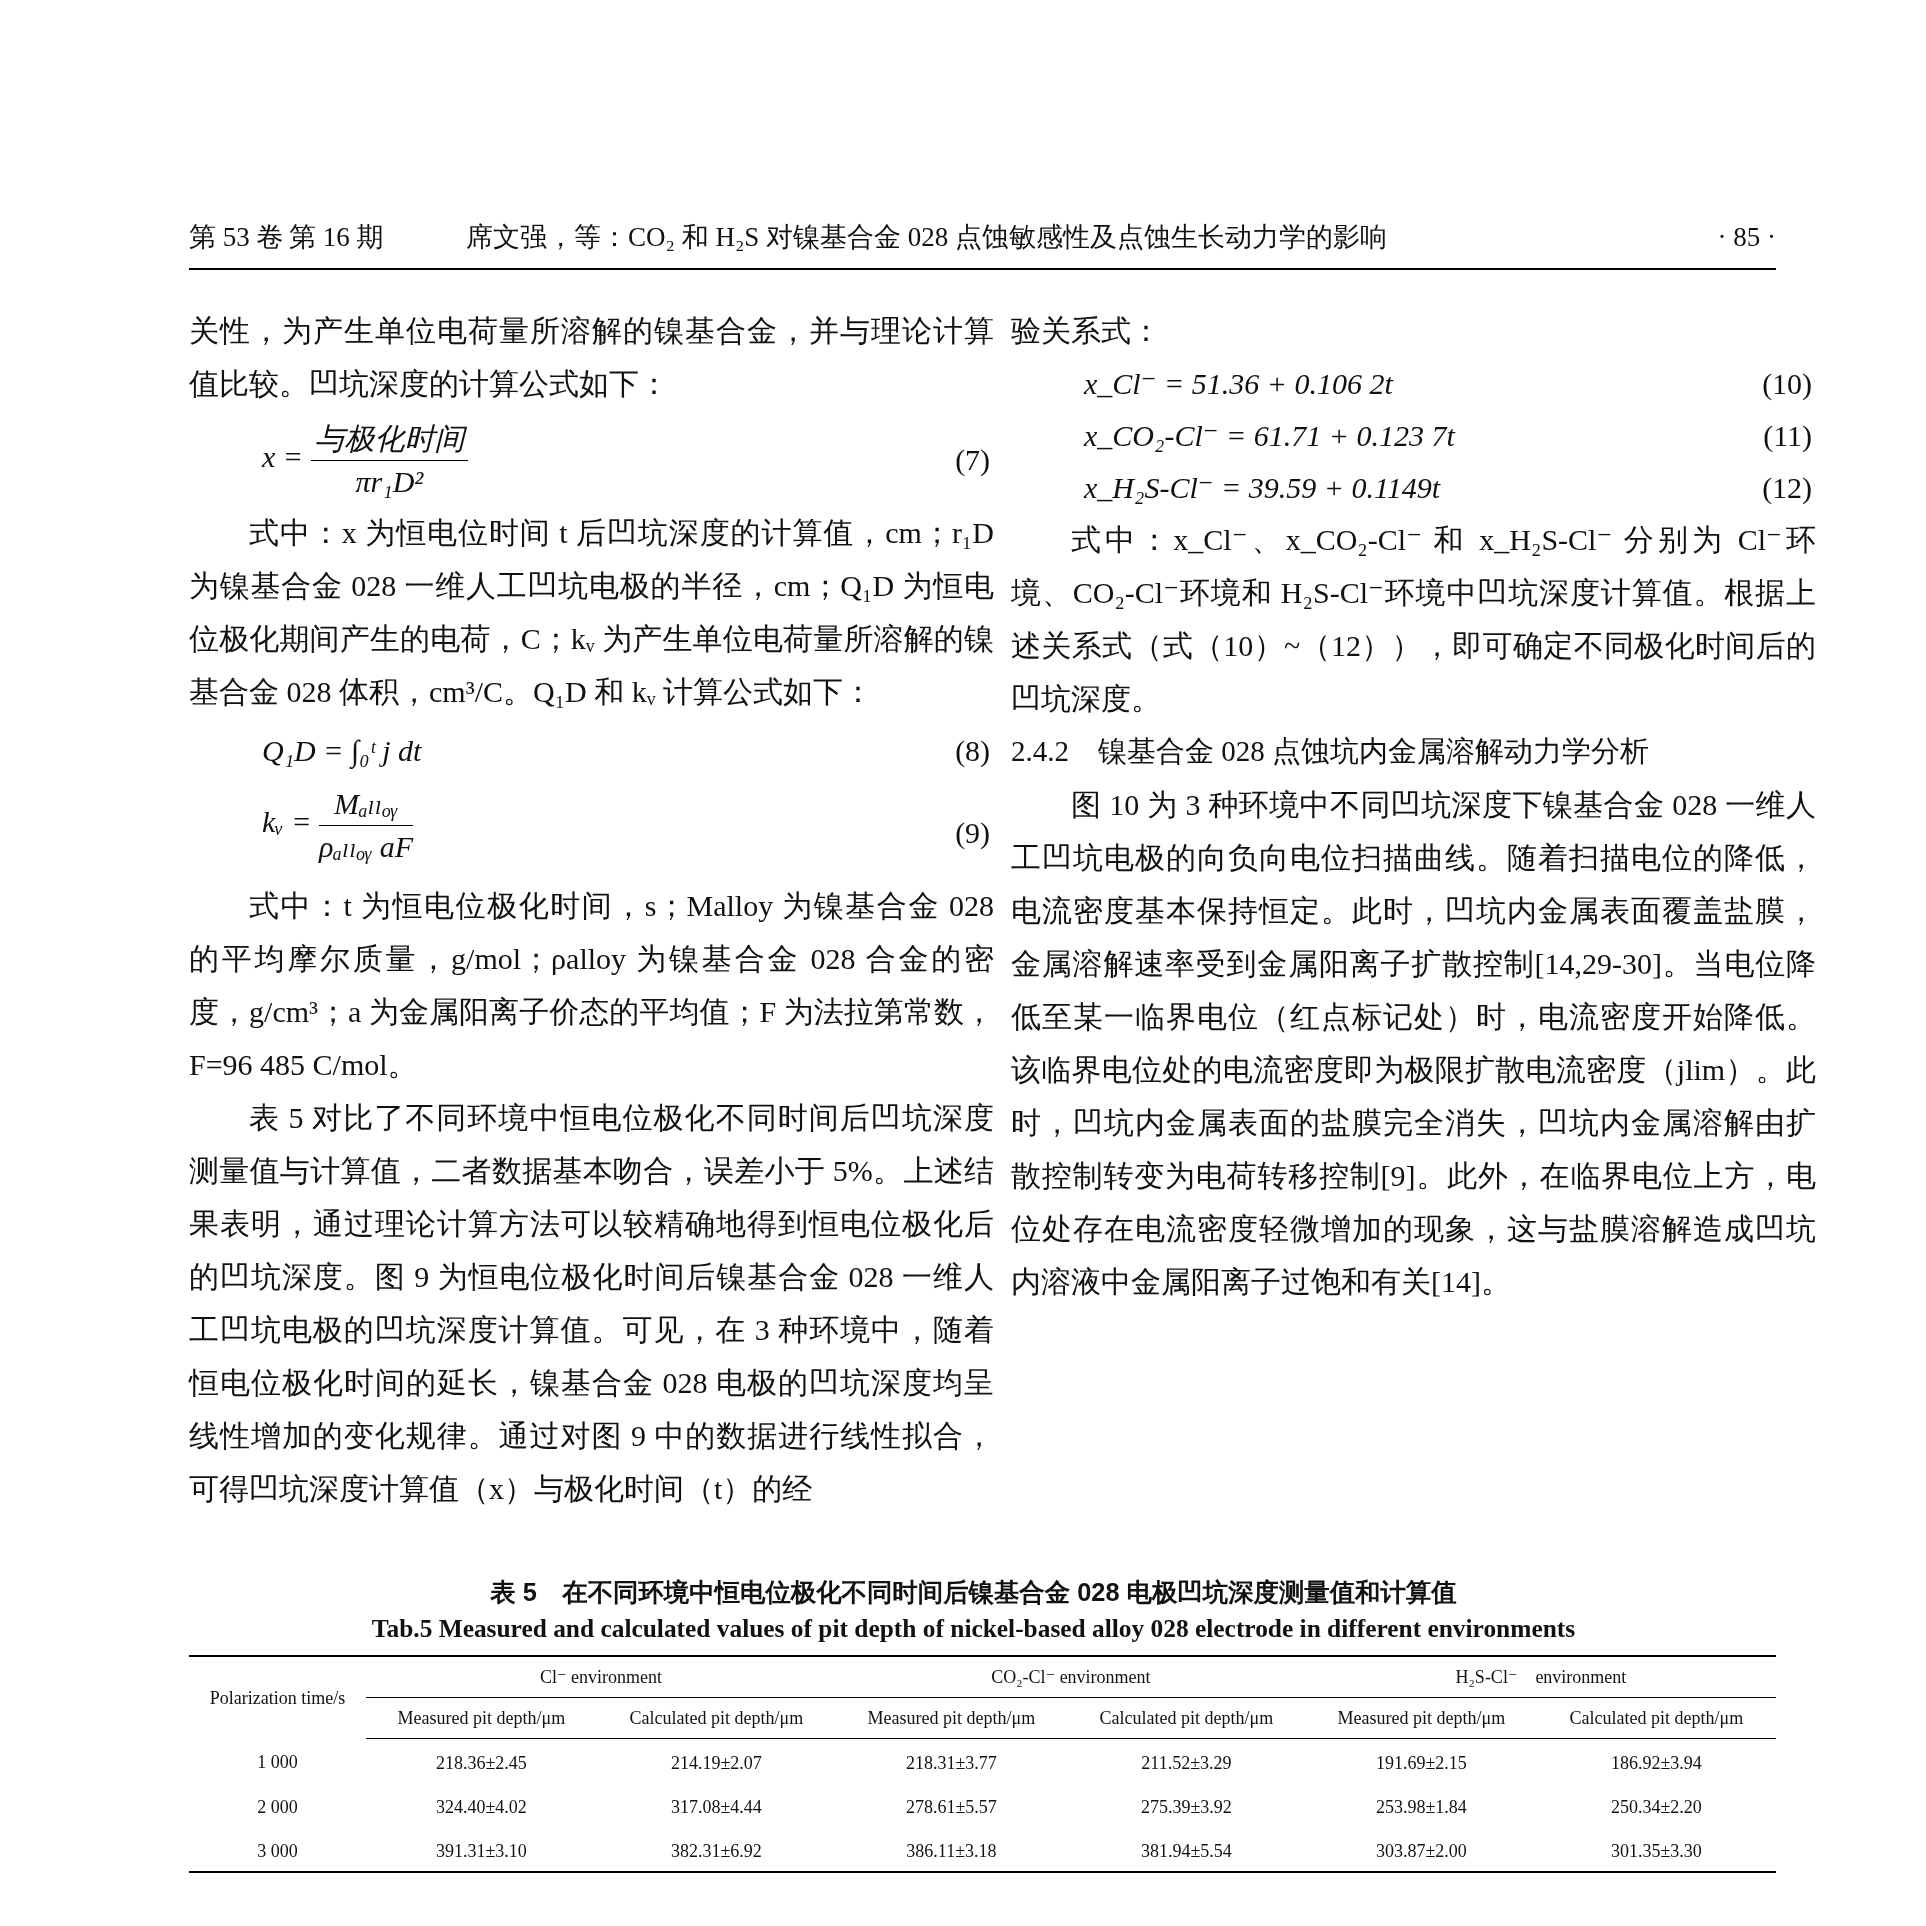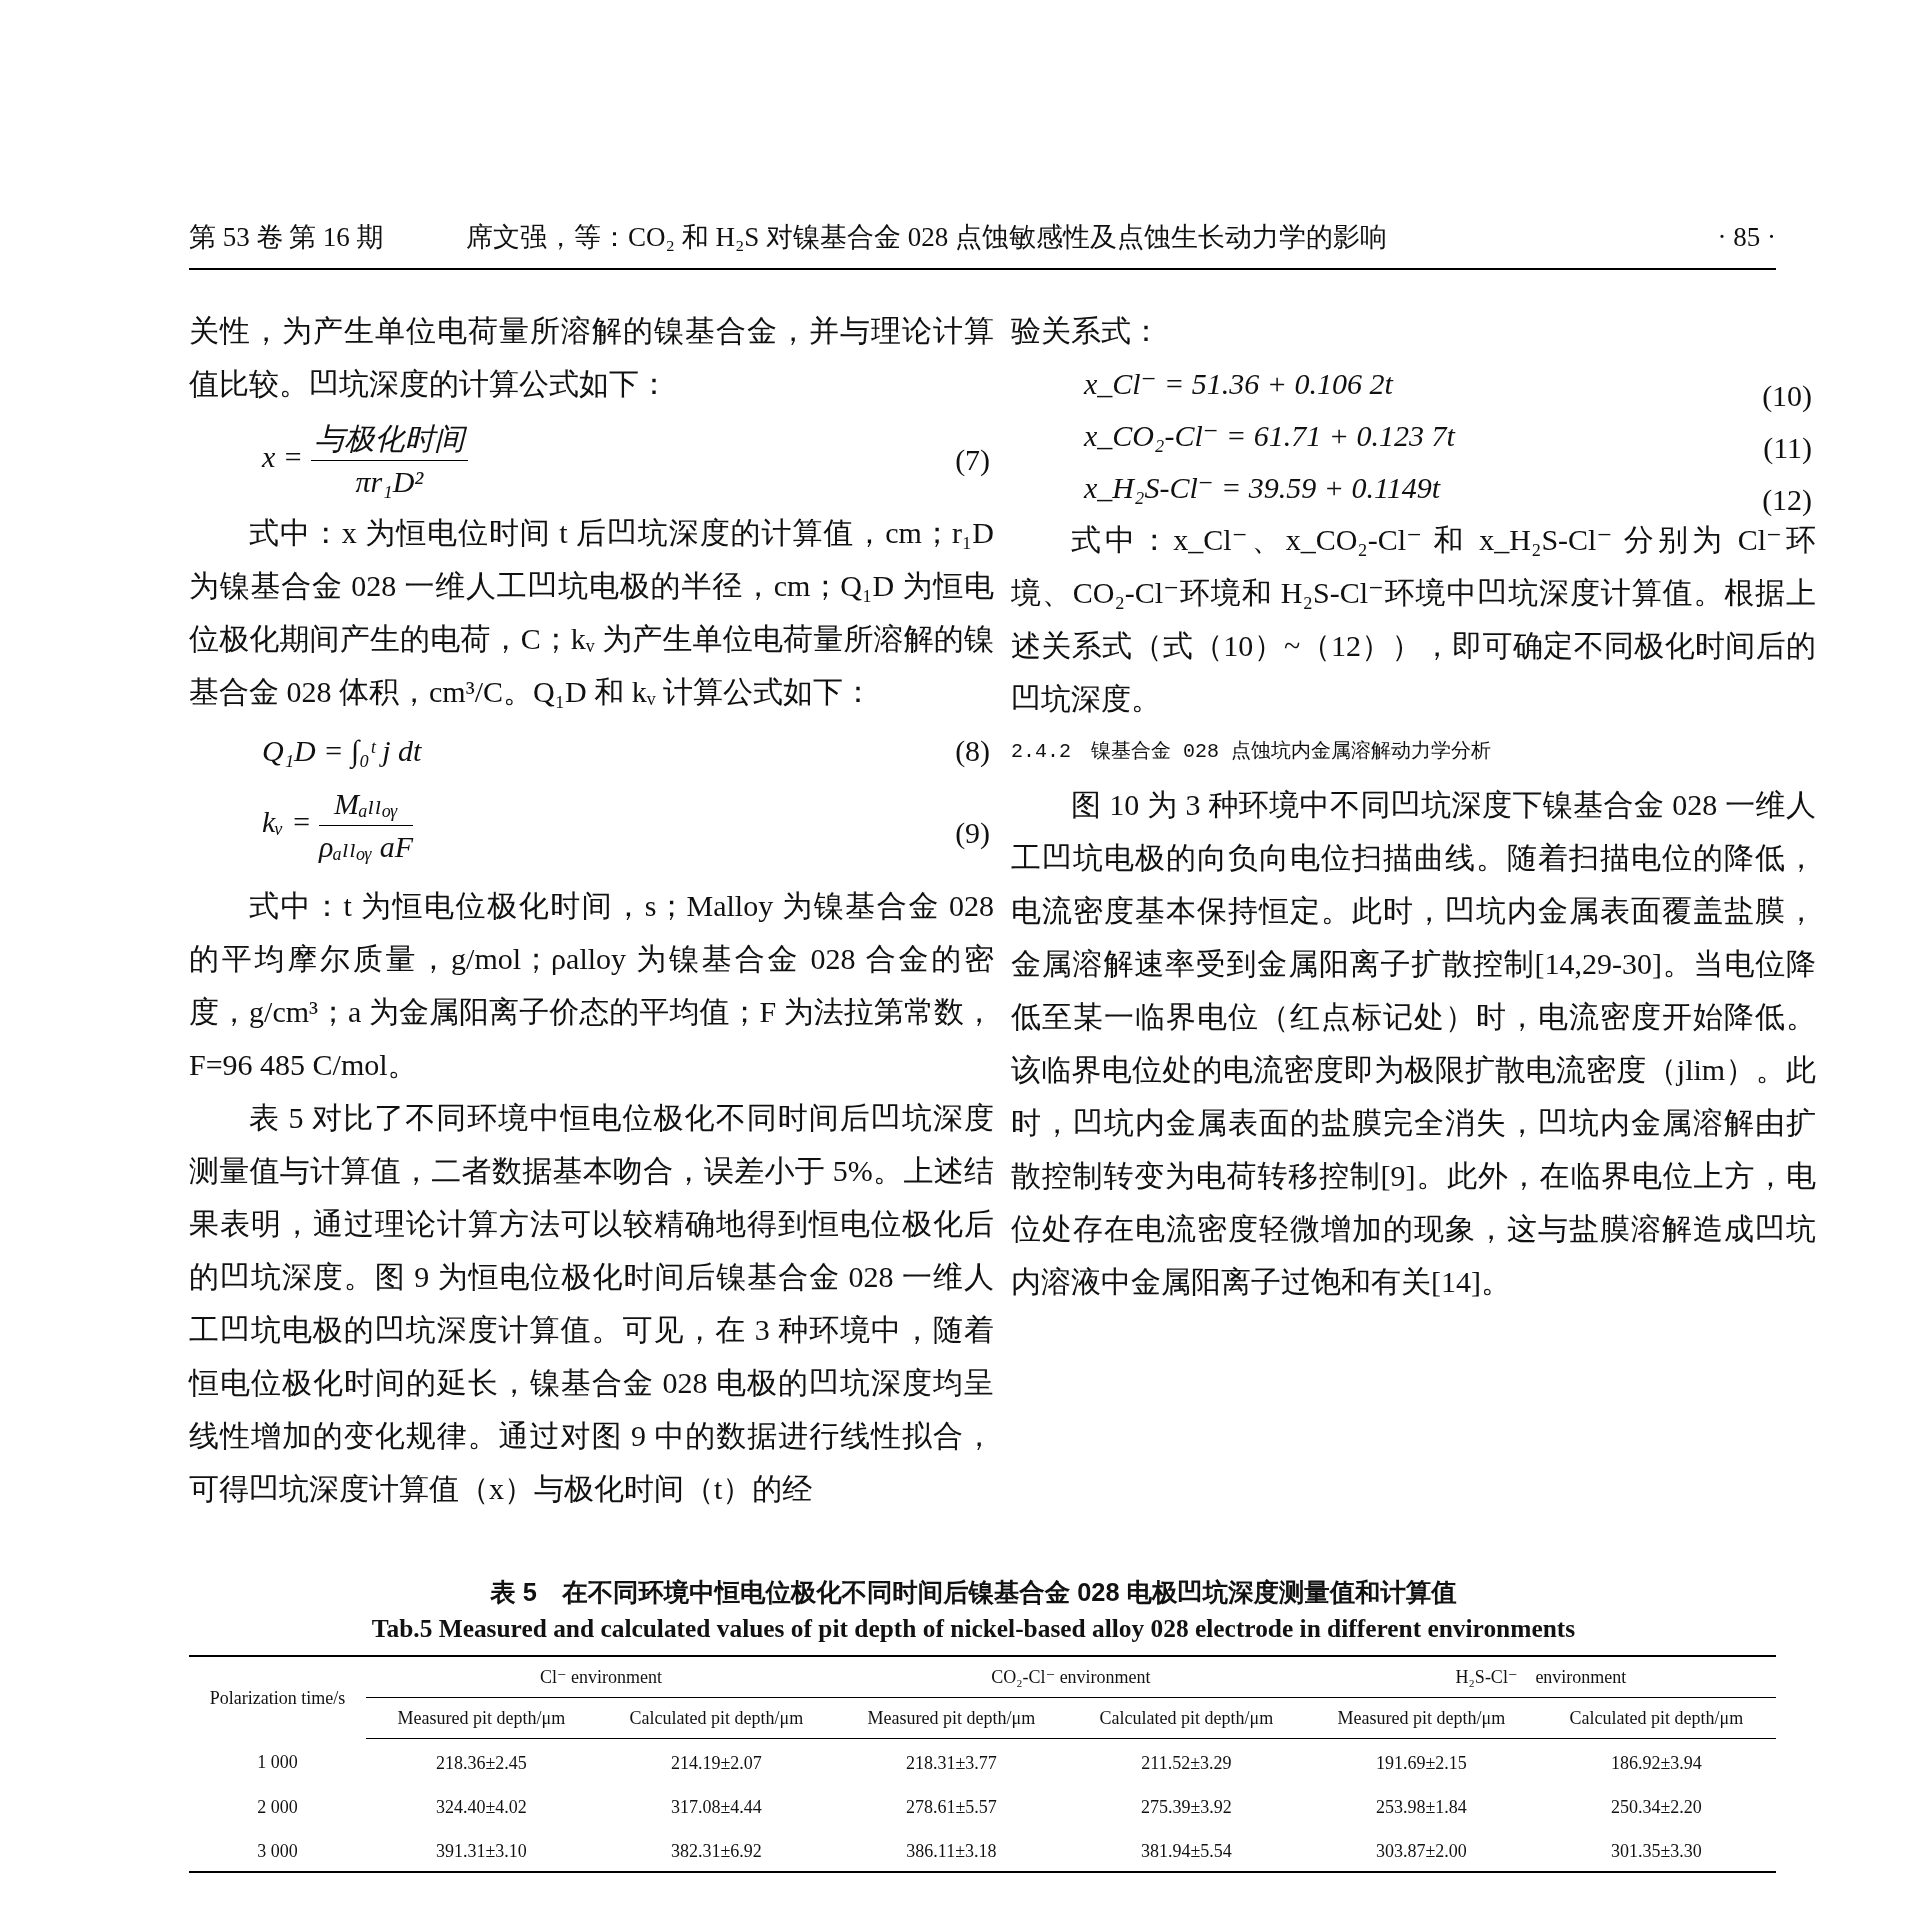--- a/index.html
+++ b/index.html
@@ -9,25 +9,25 @@
          font-size:27px; line-height:42px; }
   .hdr span { position:absolute; top:0; white-space:nowrap; }
   .hdr-rule { position:absolute; left:189px; top:268px; width:1587px; height:2.3px; background:#000; }
   .col { position:absolute; top:304px; width:805px; font-size:30px; line-height:53px; }
   .col.left { left:189px; }
   .col.right { left:1011px; }
   .p { margin:0; text-align:justify; text-align-last:left; }
   .p.ind { text-indent:60px; }
   .eq { position:relative; height:58px; margin:0; }
   .eq .expr { position:absolute; left:73px; top:0; font-style:italic; white-space:nowrap; }
-  .eq .num { position:absolute; right:3.9px; top:12px; }
+  .eq .num { position:absolute; right:3.9px; top:0; }
   .frac { display:inline-block; vertical-align:middle; text-align:center; font-style:italic; }
   .frac .n { display:block; border-bottom:1.9px solid #000; padding:0 3.9px; line-height:42px; }
   .frac .d { display:block; line-height:42px; }
-  .sec { font-family:Liberation Mono, monospace; font-size:20px; margin:0; line-height:53px; }
+  .sec { font-family:Liberation Serif, serif; font-size:29px; margin:0; line-height:53px; }
   .tcap { position:absolute; left:180px; width:1587px; text-align:center; }
   .tcap.cn { top:1576px; font-size:25.4px; font-weight:bold; font-family:"Liberation Sans","DejaVu Sans",sans-serif; }
   .tcap.en { top:1614px; font-size:25.4px; font-weight:bold; }
   table.t5 { position:absolute; left:189px; top:1655px; width:1587px; border-collapse:collapse;
              font-size:18px; text-align:center; }
   table.t5 { border-top:2.3px solid #000; border-bottom:2.3px solid #000; }
   table.t5 th { font-weight:normal; line-height:32px; padding:3.9px 0; }
   table.t5 tr.h1 th.grp { border-bottom:1.5px solid #000; }
   table.t5 tr.h2 th { border-bottom:1.5px solid #000; }
   table.t5 td { line-height:35px; padding:7px 0 2.3px; }

